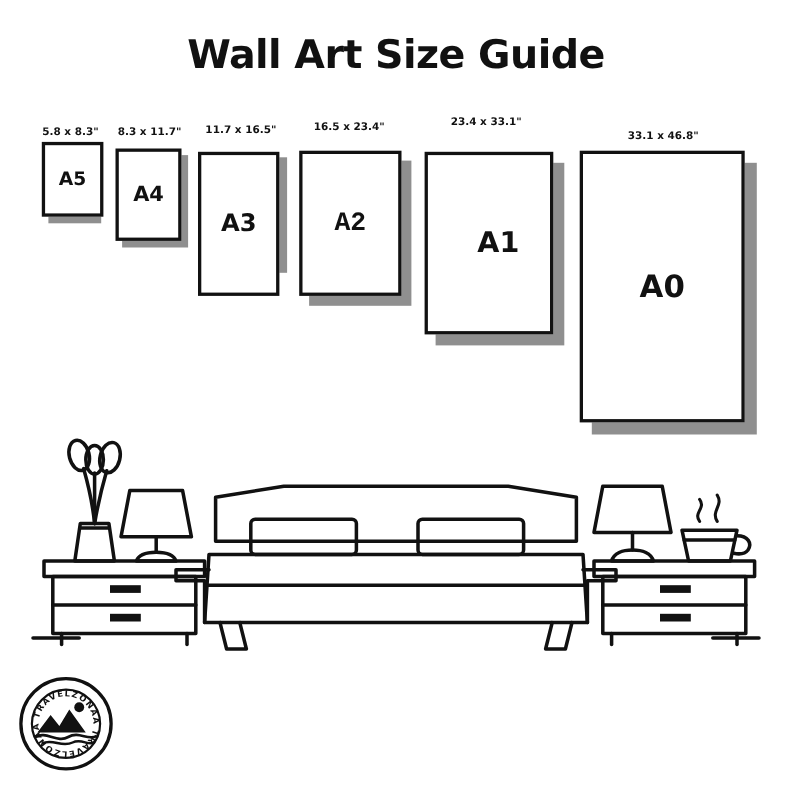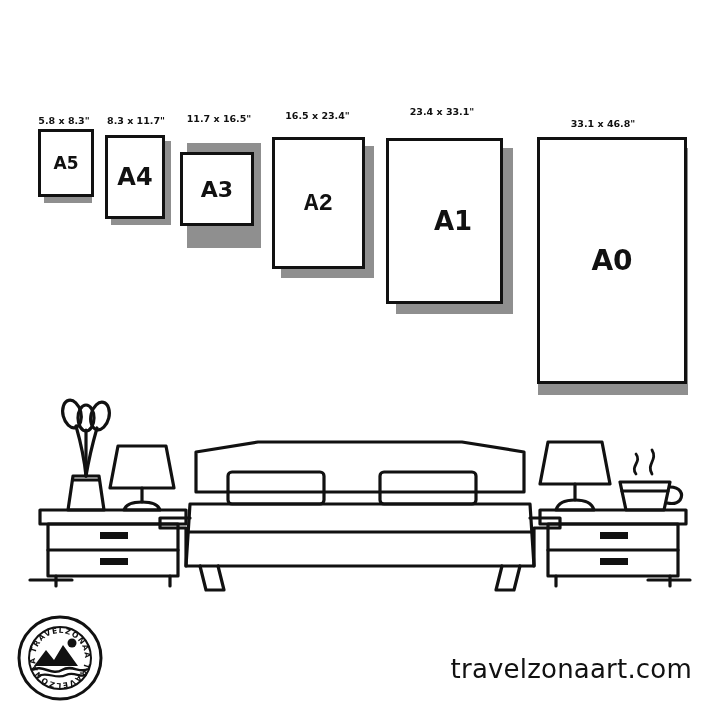--- a/index.html
+++ b/index.html
@@ -92,43 +92,44 @@
     bottom: 18px;
     width: 88px;
     height: 88px;
   }
 </style>
 </head>
 <body>
 
 <div id="stage">
 
+  <div id="title">Wall Art Size Guide</div>
 
   <div id="frames">
 
     <div class="frame-group" style="left:33px; top:115px;">
       <div class="frame-dim" style="left:0; top:0; width:62px;">5.8 x 8.3"</div>
       <div class="frame-shadow" style="left:11px; top:20px; width:48px; height:68px;"></div>
       <div class="frame-box" style="left:5px; top:14px; width:56px; height:68px;">
         <span class="frame-label" style="font-size:17px;">A5</span>
       </div>
     </div>
 
     <div class="frame-group" style="left:100px; top:115px;">
       <div class="frame-dim" style="left:0; top:0; width:72px;">8.3 x 11.7"</div>
       <div class="frame-shadow" style="left:11px; top:26px; width:60px; height:84px;"></div>
       <div class="frame-box" style="left:5px; top:20px; width:60px; height:84px;">
-        <span class="frame-label" style="font-size:24px;">A4</span>
+        <span class="frame-label" style="font-size:19px;">A4</span>
       </div>
     </div>
 
     <div class="frame-group" style="left:174px; top:113px;">
       <div class="frame-dim" style="left:0; top:0; width:90px;">11.7 x 16.5"</div>
       <div class="frame-shadow" style="left:13px; top:30px; width:74px; height:105px;"></div>
-      <div class="frame-box" style="left:6px; top:39px; width:74px; height:74px;">
+      <div class="frame-box" style="left:6px; top:25px; width:74px; height:131px;">
         <span class="frame-label" style="font-size:22px;">A3</span>
       </div>
     </div>
 
     <div class="frame-group" style="left:265px; top:110px;">
       <div class="frame-dim" style="left:0; top:0; width:105px;">16.5 x 23.4"</div>
       <div class="frame-shadow" style="left:16px; top:36px; width:93px; height:132px;"></div>
       <div class="frame-box" style="left:7px; top:27px; width:93px; height:132px;font-family:Liberation Mono, monospace;">
         <span class="frame-label" style="font-size:24px;">A2</span>
       </div>
@@ -138,21 +139,21 @@
       <div class="frame-dim" style="left:0; top:0; width:128px;">23.4 x 33.1"</div>
       <div class="frame-shadow" style="left:18px; top:42px; width:117px; height:166px;"></div>
       <div class="frame-box" style="left:8px; top:32px; width:117px; height:166px;padding-left:17px;">
         <span class="frame-label" style="font-size:26px;">A1</span>
       </div>
     </div>
 
     <div class="frame-group" style="left:518px; top:100px;">
       <div class="frame-dim" style="left:0; top:18px; width:170px;">33.1 x 46.8"</div>
       <div class="frame-shadow" style="left:20px; top:48px; width:150px; height:247px;"></div>
-      <div class="frame-box" style="left:19px; top:37px; width:150px; height:247px;">
+      <div class="frame-box" style="left:9px; top:37px; width:150px; height:247px;">
         <span class="frame-label" style="font-size:28px;">A0</span>
       </div>
     </div>
 
   </div>
 
   <div id="scene">
     <svg width="720" height="230" viewBox="0 0 720 230" xmlns="http://www.w3.org/2000/svg">
       <g fill="none" stroke="#111111" stroke-width="3.2" stroke-linejoin="round" stroke-linecap="round">
 
@@ -247,15 +248,14 @@
       </defs>
       <text font-family="DejaVu Sans, sans-serif" font-size="7.6" font-weight="700" fill="#111111" letter-spacing="1.1">
         <textPath href="#arcTop" startOffset="6%">TRAVELZONAART</textPath>
       </text>
       <text font-family="DejaVu Sans, sans-serif" font-size="7.6" font-weight="700" fill="#111111" letter-spacing="1.1">
         <textPath href="#arcBottom" startOffset="6%">TRAVELZONAART</textPath>
       </text>
     </svg>
   </div>
 
-  <div id="footer-url">travelzonaart.com</div>
 
 </div>
 
 </body></html>

